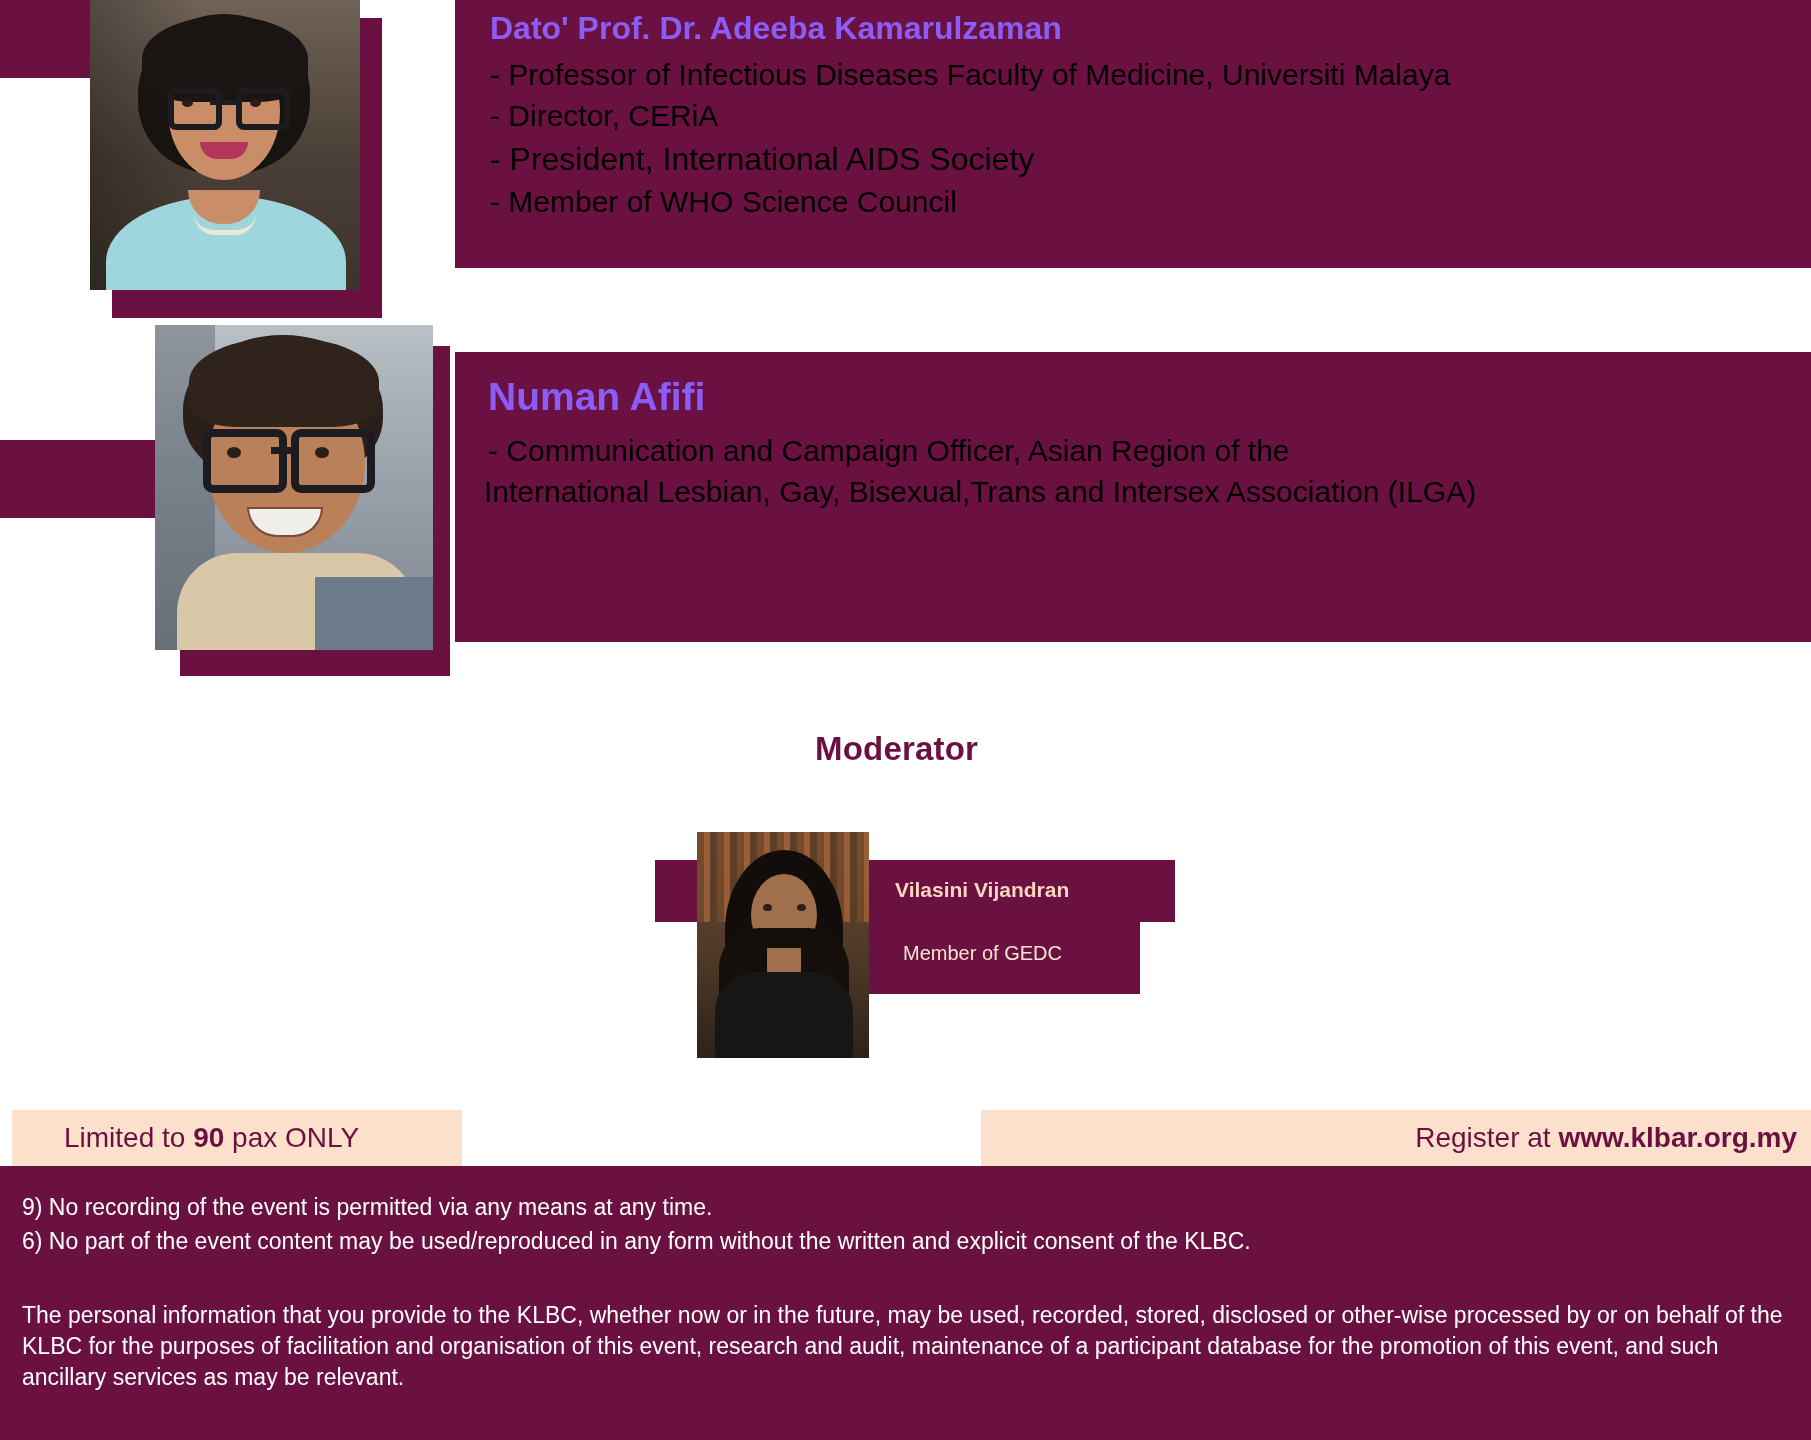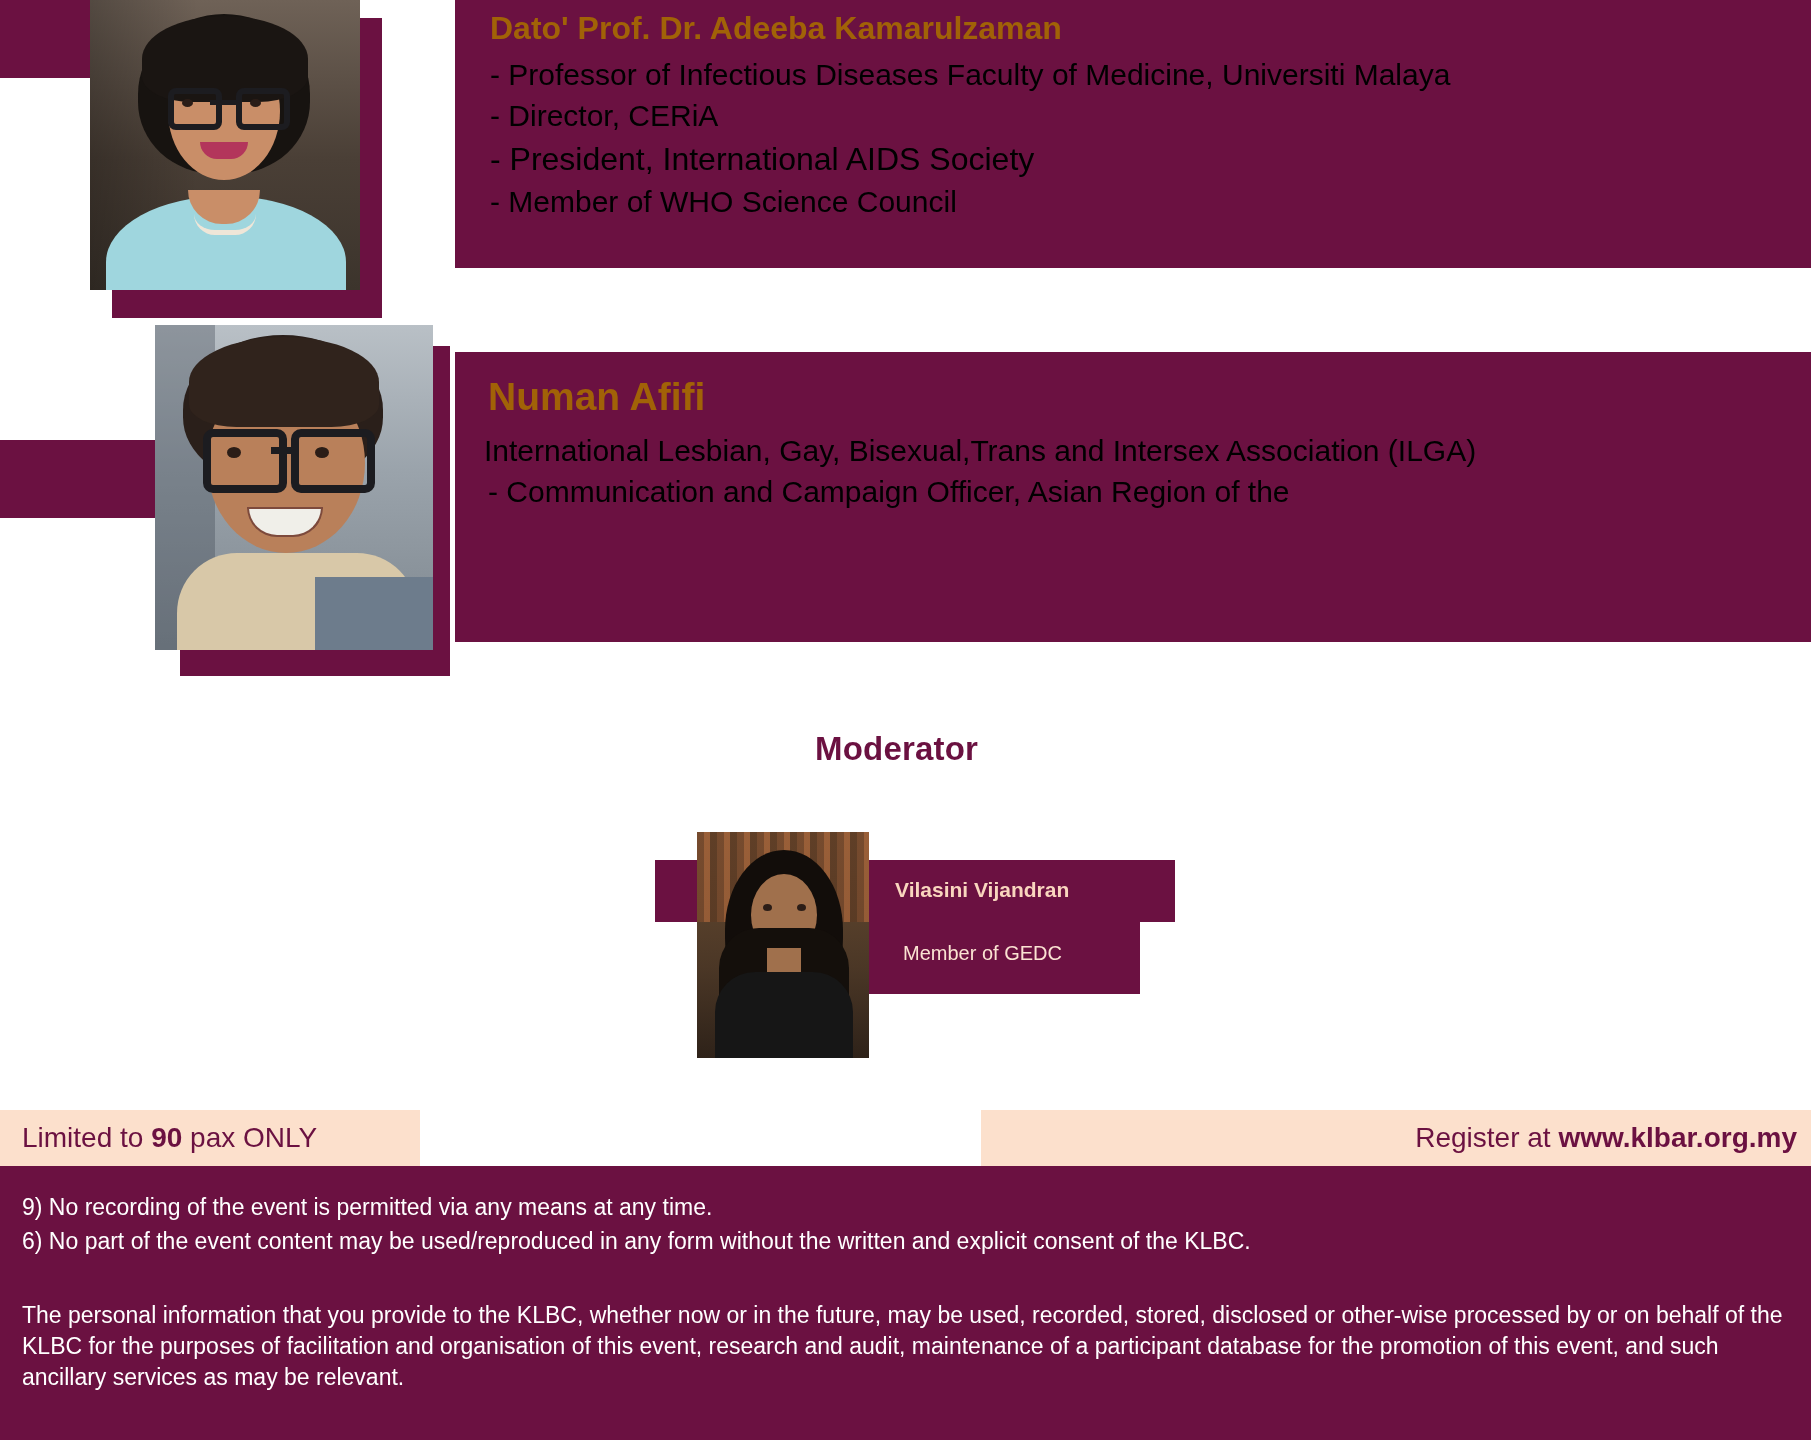--- a/index.html
+++ b/index.html
@@ -24,21 +24,21 @@
     background: #6B1141;
   }
 
   .speaker-text {
     position: absolute;
     color: #FFE9D6;
     line-height: 1.28;
   }
   .speaker-name {
     font-weight: bold;
-    color: #a16207;
+    color: #8b5cf6;
   }
   .speaker-line {
     color: #000000;
     white-space: nowrap;
   }
 
   
   .photo {
     position: absolute;
     overflow: hidden;
@@ -87,21 +87,21 @@
 
   
   .peach-left, .peach-right {
     position: absolute;
     background: #FCE0CC;
     color: #6B1141;
     display: flex;
     align-items: center;
     font-size: 28px;
   }
-  .peach-left { left: 0; }
+  .peach-left { left: 12px; padding-left: 30px; }
   .peach-right { right: 0; justify-content: flex-end; }
   .peach-left .pad { padding-left: 22px; }
   .peach-right .pad { padding-right: 14px; }
   .bold { font-weight: bold; }
 
   .footer-block {
     position: absolute;
     left: 0;
     width: 1811px;
     background: #6B1141;
@@ -167,22 +167,22 @@
     <div class="eye" style="left:72px; top:122px; width:14px; height:11px;"></div>
     <div class="eye" style="left:160px; top:122px; width:14px; height:11px;"></div>
     <div class="mouth" style="left:92px; top:182px; width:72px; height:26px; background:#f0efe9; border:2px solid #7d4a3c;"></div>
     <div class="abs" style="left:22px; top:228px; width:240px; height:100px; background:#d8c8a8; border-radius:60px 60px 0 0;"></div>
     <div class="abs" style="left:160px; top:252px; width:118px; height:76px; background:#6d7c8c;"></div>
   </div>
 </div>
 
 <div class="speaker-text" style="left:488px; top:372px; width:1310px;">
   <div class="speaker-name" style="font-size:39px; margin-bottom:10px;">Numan Afifi</div>
+  <div class="speaker-line" style="font-size:30px; margin-bottom:3px;">- Communication and Campaign Officer, Asian Region of the</div>
   <div class="speaker-line" style="font-size:30px; margin-bottom:3px; margin-left:-4px;">International Lesbian, Gay, Bisexual,Trans and Intersex Association (ILGA)</div>
-  <div class="speaker-line" style="font-size:30px; margin-bottom:3px;">- Communication and Campaign Officer, Asian Region of the</div>
 </div>
 
 <div class="moderator-title" style="left:815px; top:730px;">Moderator</div>
 
 <div class="mod-band" style="left:655px; top:860px; width:520px; height:62px;"></div>
 <div class="mod-band" style="left:700px; top:922px; width:440px; height:72px;"></div>
 
 <div class="photo" style="left:697px; top:832px; width:172px; height:226px;">
   <div class="inner">
     <div class="bg-room" style="background:linear-gradient(180deg,#6a4d33 0%,#4b3726 60%,#2e2219 100%);"></div>

